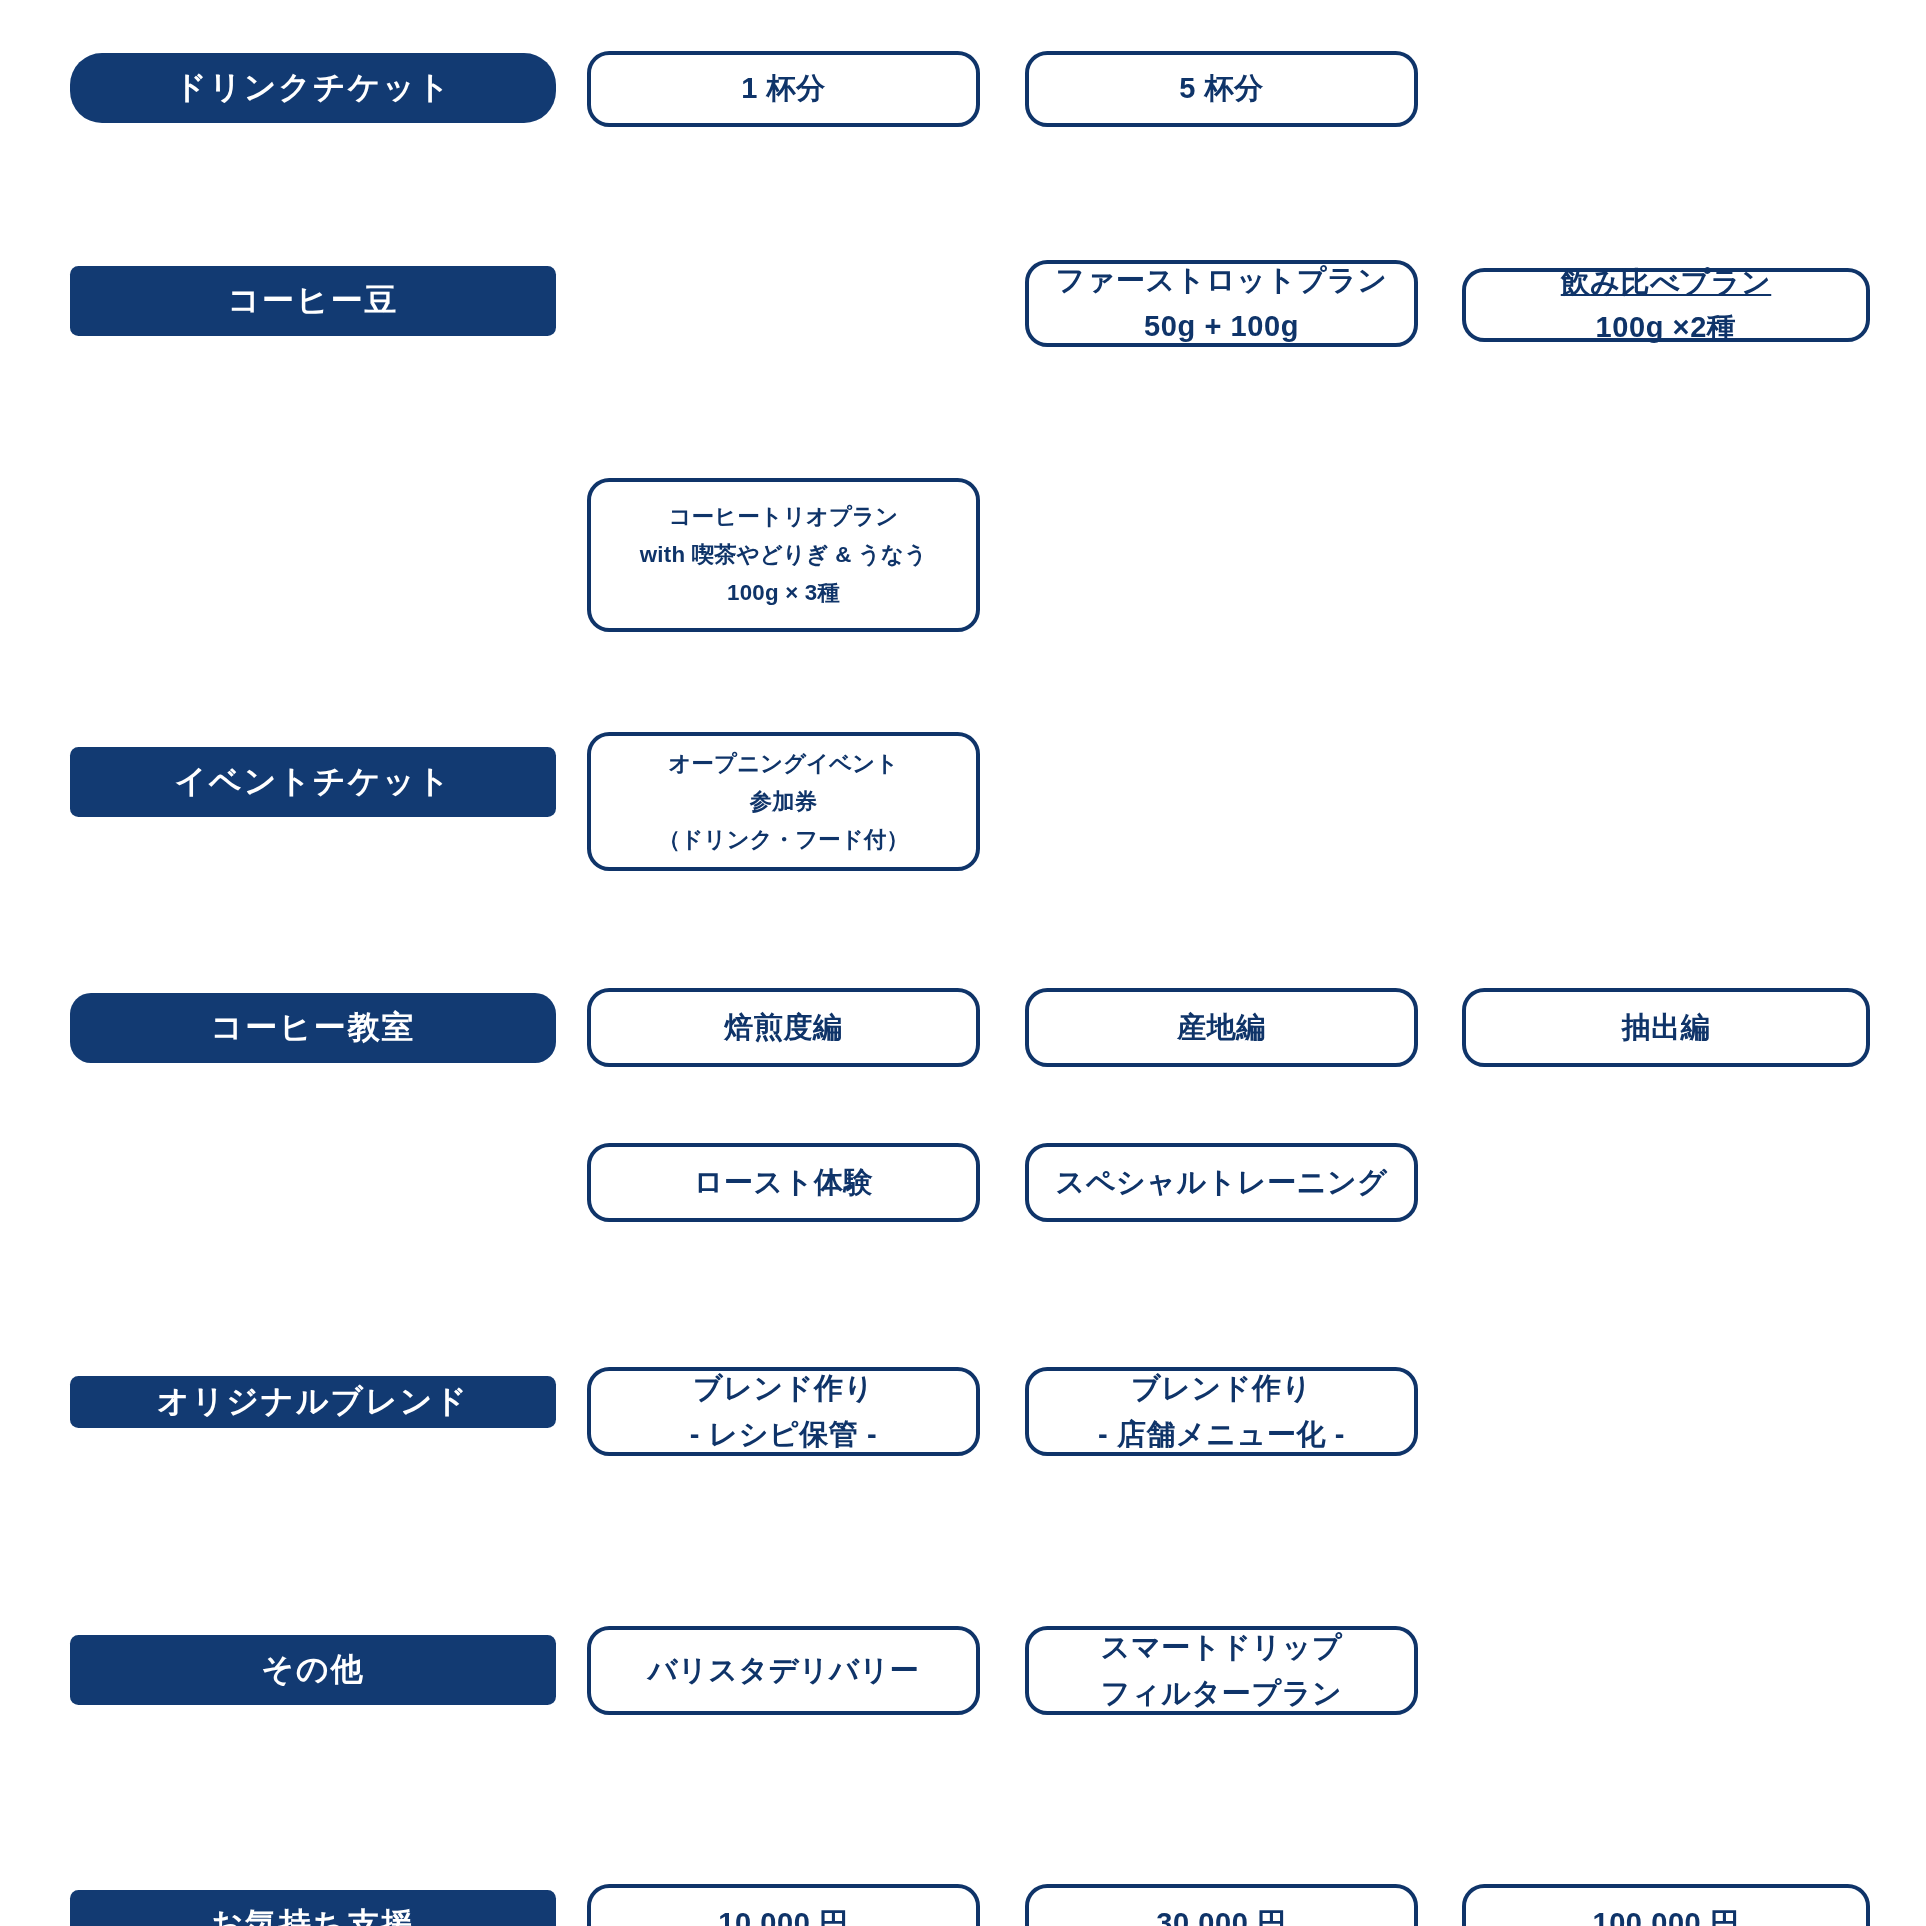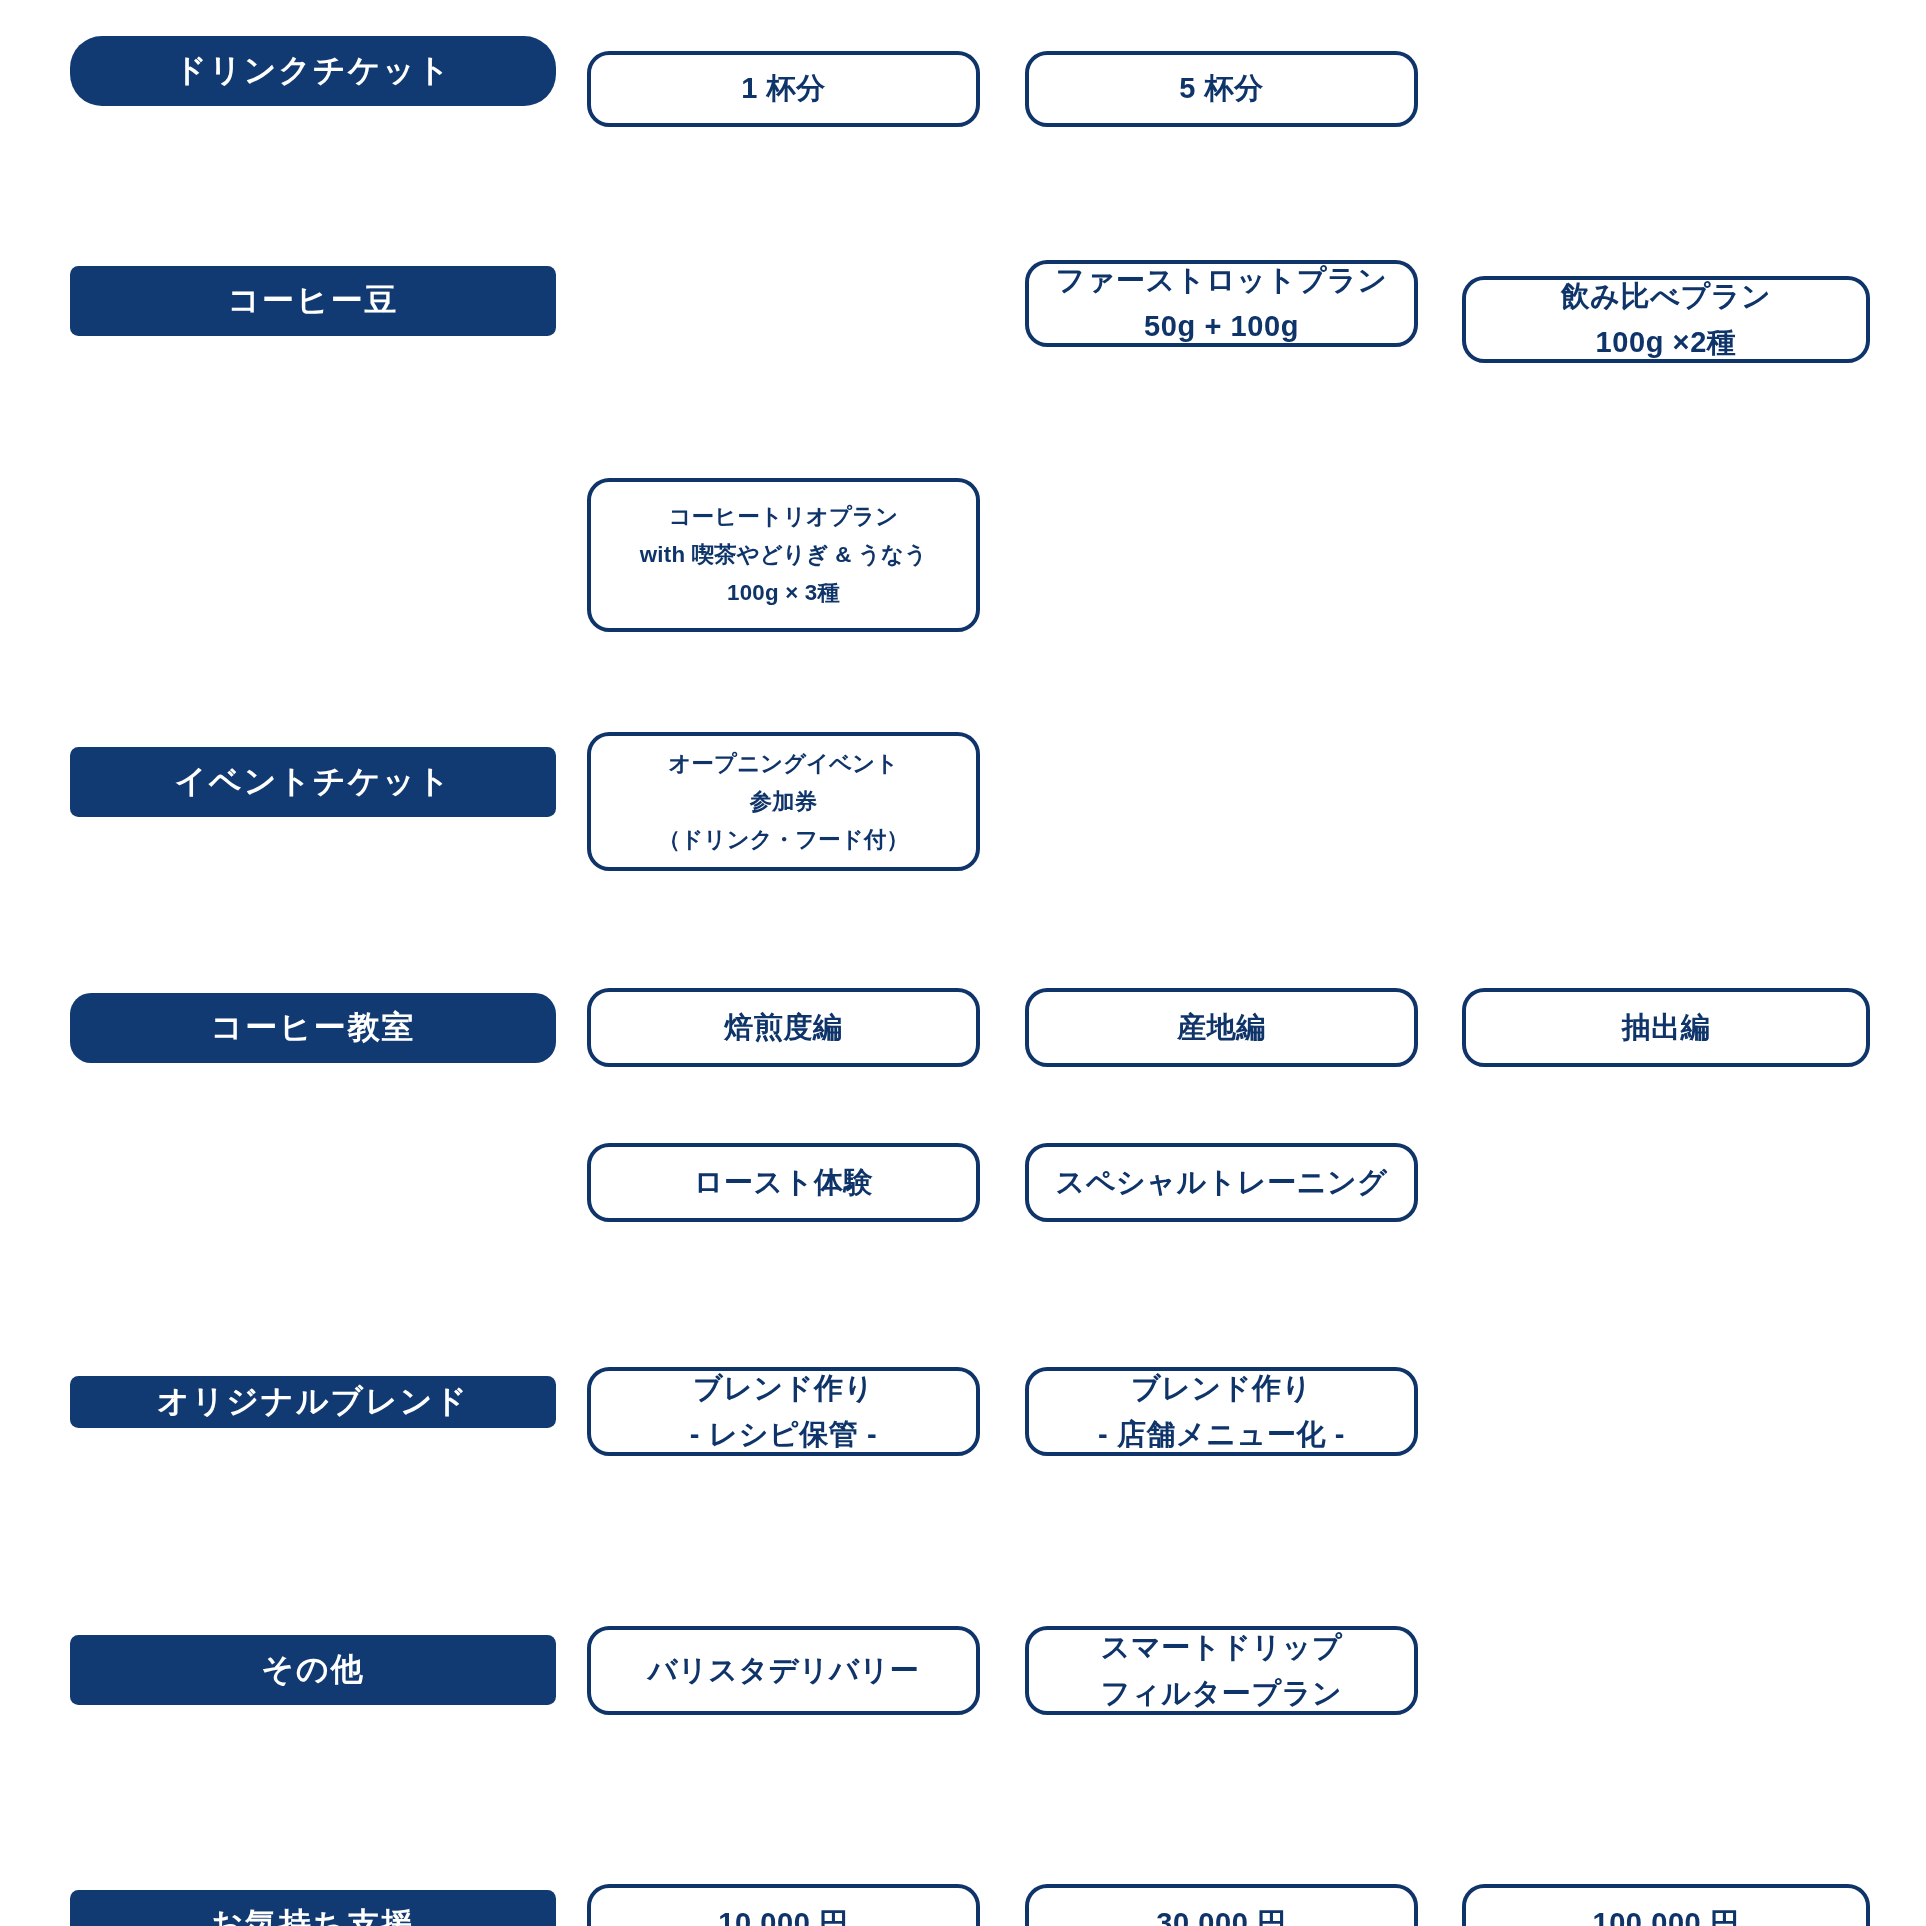--- a/index.html
+++ b/index.html
@@ -60,34 +60,34 @@
   .opt.small{ font-size:22.3px; letter-spacing:0.01em; }
   .opt .ln{ display:block; white-space:nowrap; }
   .opt .ln + .ln{ margin-top:4.6px; }
   .opt.small .ln + .ln{ margin-top:6.2px; }
 </style>
 </head>
 <body>
 
 <div class="sheet">
 
-  <div class="box cat" style="left:70px;top:36px;width:486px;height:70px;border-radius:32px;">ドリンクチケット</div>
+  <div class="box cat" style="left:70px;top:53px;width:486px;height:70px;border-radius:32px;">ドリンクチケット</div>
   <div class="box opt" style="left:587px;top:51px;width:393px;height:76px;">
     <span class="ln">1 杯分</span>
   </div>
   <div class="box opt" style="left:1025px;top:51px;width:393px;height:76px;">
     <span class="ln">5 杯分</span>
   </div>
 
   <div class="box cat" style="left:70px;top:266px;width:486px;height:70px;">コーヒー豆</div>
   <div class="box opt" style="left:1025px;top:260px;width:393px;height:87px;">
     <span class="ln">ファーストロットプラン</span>
     <span class="ln">50g + 100g</span>
   </div>
-  <div class="box opt" style="left:1462px;top:276px;width:408px;height:87px;">
+  <div class="box opt" style="left:1462px;top:268px;width:408px;height:74px;text-decoration:underline;">
     <span class="ln">飲み比べプラン</span>
     <span class="ln">100g ×2種</span>
   </div>
   <div class="box opt small" style="left:587px;top:478px;width:393px;height:154px;">
     <span class="ln">コーヒートリオプラン</span>
     <span class="ln">with 喫茶やどりぎ &amp; うなう</span>
     <span class="ln">100g × 3種</span>
   </div>
 
   <div class="box cat" style="left:70px;top:747px;width:486px;height:70px;">イベントチケット</div>

